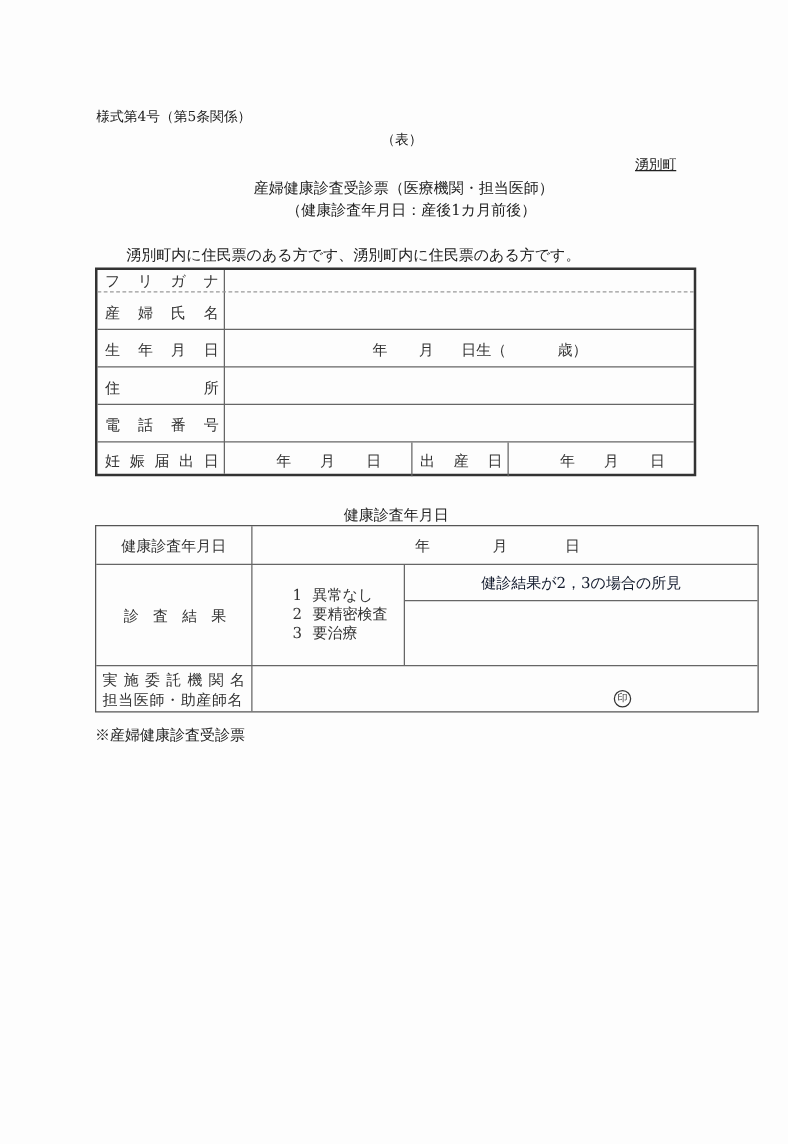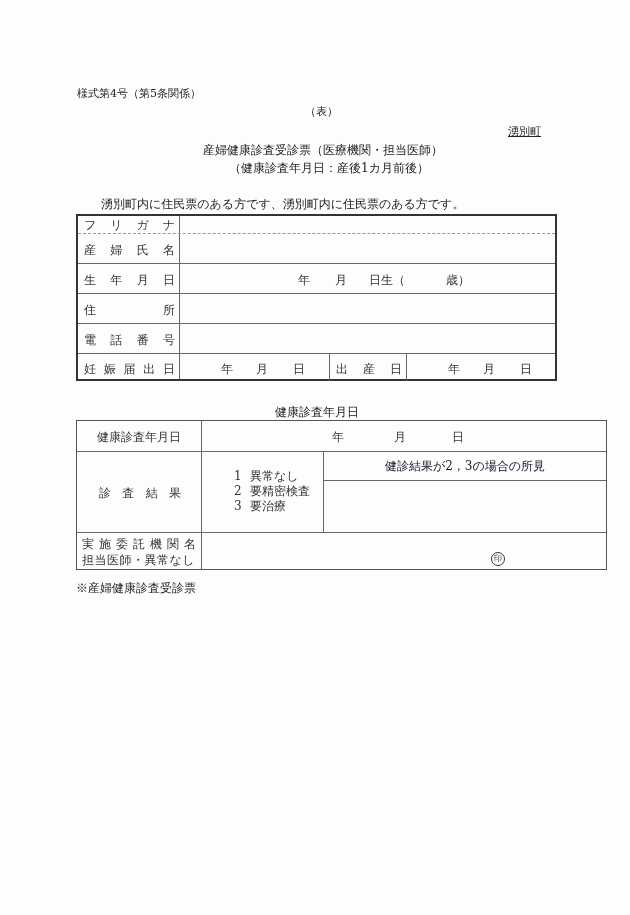--- a/index.html
+++ b/index.html
@@ -158,20 +158,20 @@
   <div class="row sep" style="top:111px; height:37px;">
     <div style="position:absolute; left:5px; width:114px; top:3px; display:flex; justify-content:space-between; font-size:12px; color:#333;">
       <span>実</span>
         <span>施</span>
         <span>委</span>
         <span>託</span>
         <span>機</span>
         <span>関</span>
         <span>名</span>
     </div>
-    <div style="position:absolute; left:5px; top:19px; font-size:12px; color:#333; letter-spacing:0.5px;">担当医師・異常なし</div>
+    <div style="position:absolute; left:5px; top:19px; font-size:12px; color:#333; letter-spacing:0.5px;">担当医師・助産師名</div>
     <div style="position:absolute; left:125px; right:0; top:0; bottom:0;">
       <span class="seal" style="left:289px; top:19px;">印</span>
     </div>
   </div>
 </div>
 
 <div class="abs t12" style="left:76px; top:580px;">※産婦健康診査受診票</div>
 
 </body></html>

